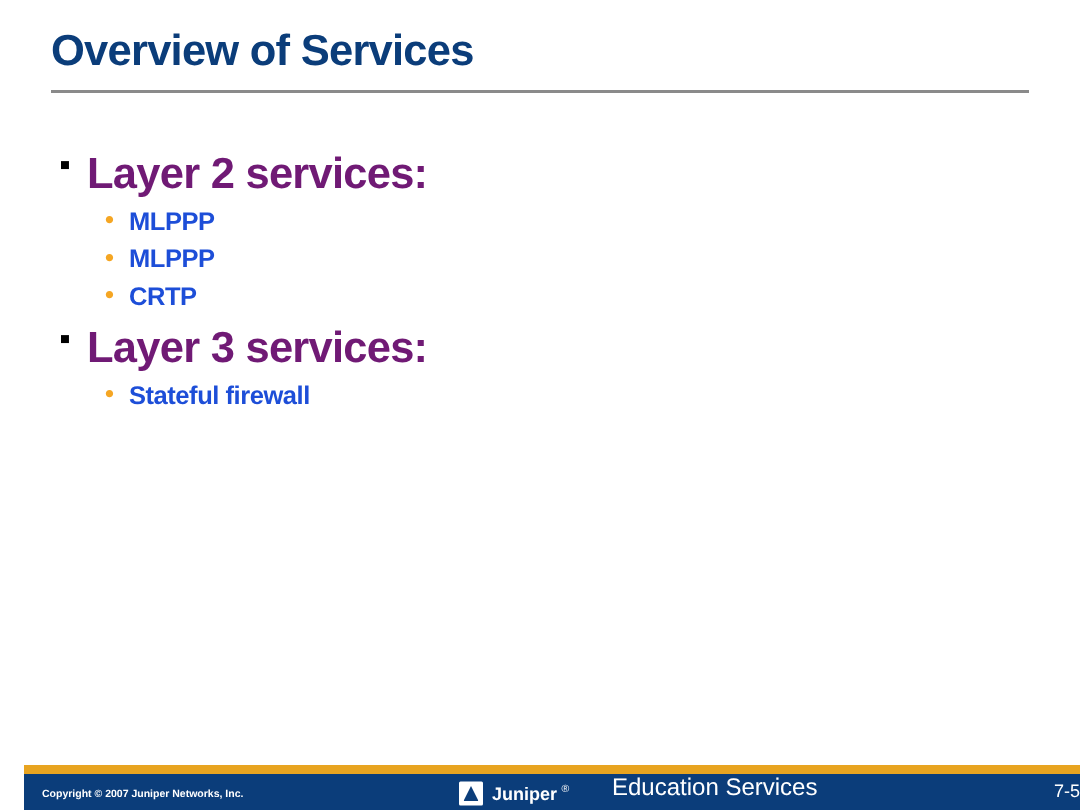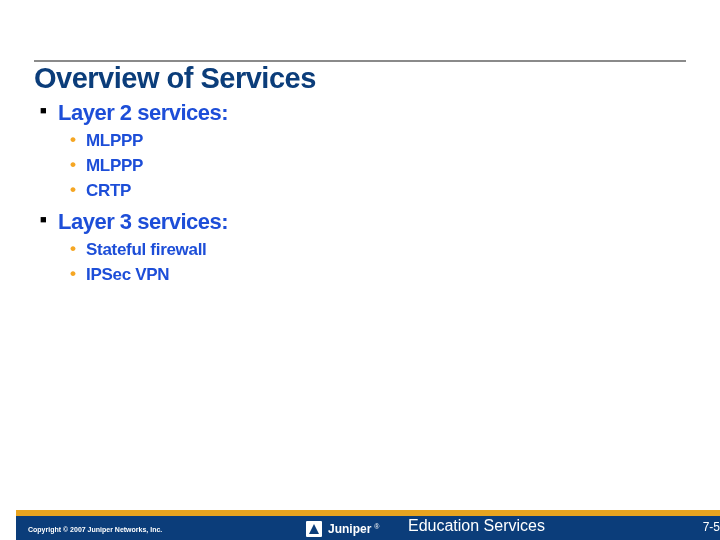--- a/index.html
+++ b/index.html
@@ -20,40 +20,39 @@
   }
   .title {
     position: absolute;
     top: 18px;
     left: 34px;
     font-size: 29px;
     font-weight: 900;
     color: #0b3d7a;
     letter-spacing: -0.5px;
     font-family: "Arial Black", Arial, sans-serif;
-    margin-top: 44px;
   }
   .title-underline {
     position: absolute;
     top: 60px;
     left: 34px;
     width: 652px;
     height: 2px;
     background: #8a8a8a;
   }
   .content {
     position: absolute;
     top: 94px;
     left: 40px;
     right: 40px;
   }
   .lvl1 {
-    font-size: 22px;
-    font-weight: 900;
-    color: #1d4ed8;
+    font-size: 29px;
+    font-weight: 900;
+    color: #701a75;
     margin: 6px 0 4px 0;
     position: relative;
     padding-left: 18px;
     font-family: "Arial Black", Arial, sans-serif;
     letter-spacing: -0.5px;
   }
   .lvl1::before {
     content: "■";
     position: absolute;
     left: 0;
@@ -175,21 +174,20 @@
   <div class="title-underline"></div>
 
   <div class="content">
     <div class="lvl1">Layer 2 services:</div>
     <div class="lvl2">MLPPP</div>
     <div class="lvl2">MLPPP</div>
     <div class="lvl2">CRTP</div>
 
     <div class="lvl1">Layer 3 services:</div>
     <div class="lvl2">Stateful firewall</div>
-    <div class="lvl2">IPSec VPN</div>
   </div>
 
   <div class="footer">
     <div class="footer-gold"></div>
     <div class="footer-blue"></div>
     <div class="copyright">Copyright © 2007 Juniper Networks, Inc.</div>
     <div class="logo-block">
       <div class="logo-box"></div>
       <div class="logo-text">Juniper</div>
       <div class="logo-r">®</div>

